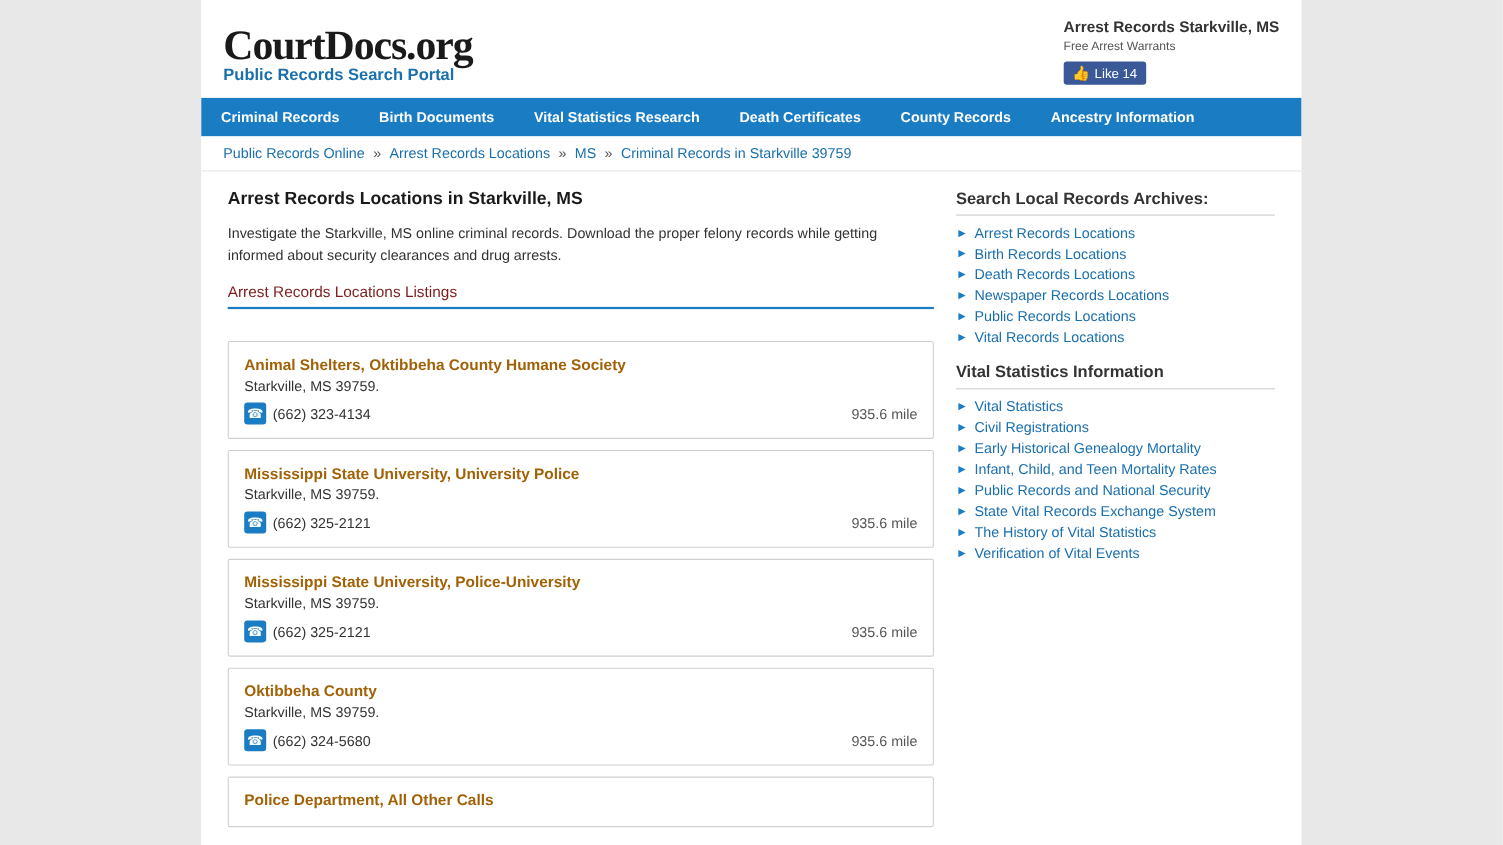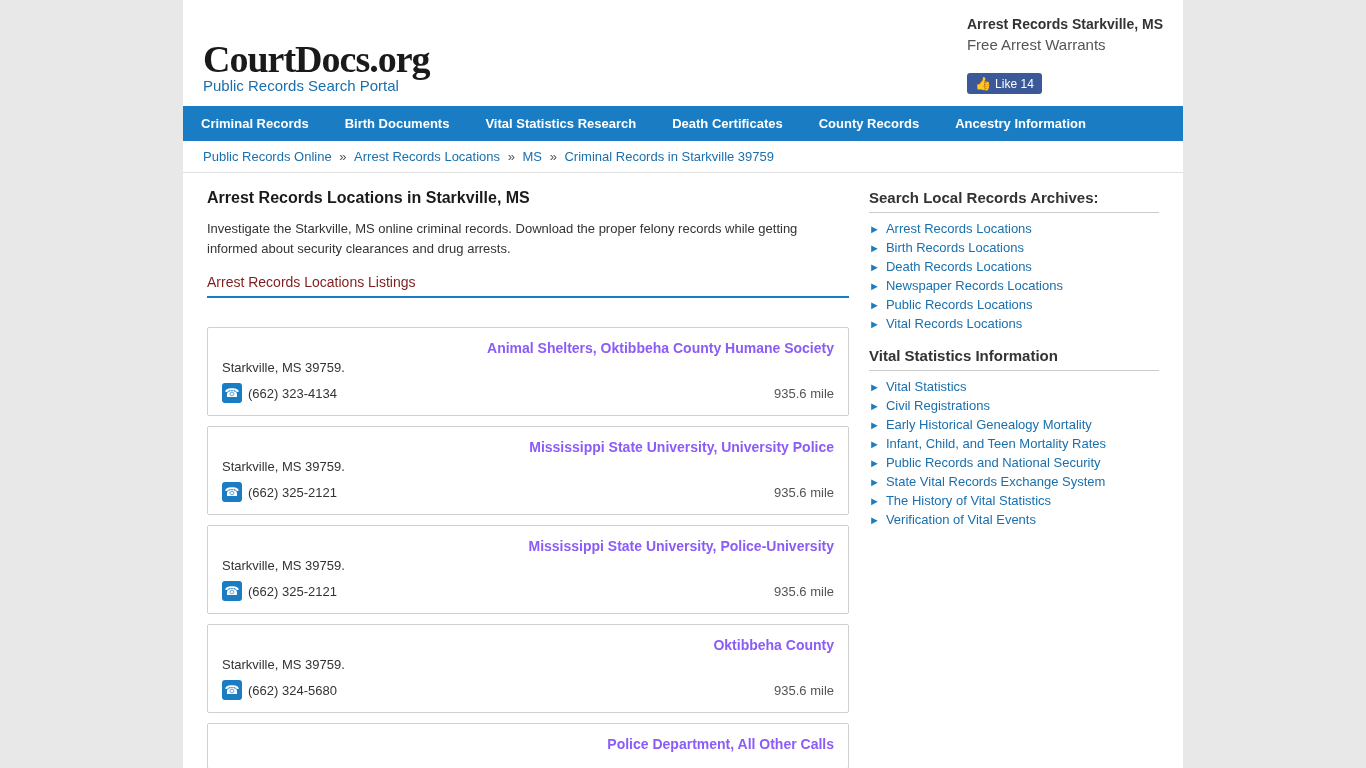--- a/index.html
+++ b/index.html
@@ -5,24 +5,24 @@
     * { box-sizing: border-box; margin: 0; padding: 0; }
     body { font-family: Arial, sans-serif; font-size: 14px; background: #e8e8e8; color: #333; }
 
     .outer-wrapper { background: #e8e8e8; min-height: 768px; }
     .center-wrapper { max-width: 1000px; margin: 0 auto; background: #fff; }
 
     
     .header { padding: 12px 20px; display: flex; align-items: flex-end; justify-content: space-between; background: #fff; }
     .logo-area { display: flex; flex-direction: column; }
     .logo-text { font-size: 38px; font-weight: 900; color: #1a1a1a; letter-spacing: -1px; font-family: Georgia, serif; }
-    .logo-subtitle { color: #1a6fad; font-size: 15px; font-weight: normal; margin-top: -4px; }
+    .logo-subtitle { color: #1a6fad; font-size: 15px; font-weight: bold; margin-top: -4px; }
     .header-right { text-align: left; margin-top: 4px; }
     .header-right .site-title { font-size: 14px; font-weight: bold; color: #333; margin-bottom: 4px; }
-    .header-right .free-warrants { font-size: 15px; color: #555; margin-bottom: 20px; }
+    .header-right .free-warrants { font-size: 11px; color: #555; margin-bottom: 8px; }
     .fb-like-btn { display: inline-flex; align-items: center; background: #3b5998; color: #fff; border: none; border-radius: 3px; padding: 3px 8px; font-size: 12px; cursor: pointer; }
     .fb-like-btn .thumb { margin-right: 4px; font-size: 13px; }
 
     
     .nav-bar { background: #1a7dc4; display: flex; }
     .nav-bar a { color: #fff; text-decoration: none; padding: 10px 18px; font-size: 13px; font-weight: bold; display: block; white-space: nowrap; }
 
     
     .breadcrumb { padding: 8px 20px; font-size: 13px; color: #555; background: #fff; border-bottom: 1px solid #e0e0e0; }
     .breadcrumb a { color: #1a6fad; text-decoration: none; }
@@ -32,21 +32,21 @@
     .main-content { display: flex; padding: 16px 24px; gap: 20px; background: #fff; }
 
     
     .left-col { flex: 1; min-width: 0; }
     .page-title { font-size: 16px; font-weight: bold; color: #1a1a1a; margin-bottom: 8px; padding: 0 0 4px 0; }
     .page-desc { font-size: 13px; color: #333; line-height: 1.5; margin-bottom: 16px; }
 
     .listings-header { font-size: 14px; font-weight: normal; color: #7f1d1d; border-bottom: 2px solid #1a7dc4; padding-bottom: 6px; margin-bottom: 29px; }
 
     .listing-card { border: 1px solid #d0d0d0; border-radius: 2px; padding: 12px 14px; margin-bottom: 10px; }
-    .listing-name { color: #8b5cf6; font-size: 14px; font-weight: bold; text-decoration: none; display: block; margin-bottom: 4px; text-align: right; }
+    .listing-name { color: #a16207; font-size: 14px; font-weight: bold; text-decoration: none; display: block; margin-bottom: 4px; }
     .listing-address { color: #333; font-size: 13px; margin-bottom: 8px; }
     .listing-phone-row { display: flex; align-items: center; justify-content: space-between; }
     .listing-phone { display: flex; align-items: center; color: #333; font-size: 13px; }
     .phone-icon { color: #1a7dc4; margin-right: 6px; font-size: 16px; display: inline-block; width: 20px; height: 20px; background: #1a7dc4; border-radius: 3px; text-align: center; line-height: 20px; color: #fff; font-size: 12px; }
     .listing-distance { color: #555; font-size: 13px; }
 
     
     .right-col { width: 290px; flex-shrink: 0; }
     .sidebar-section { margin-bottom: 16px; }
     .sidebar-title { font-size: 15px; font-weight: bold; color: #333; border-bottom: 1px solid #ccc; padding-bottom: 6px; margin-bottom: 8px; }

